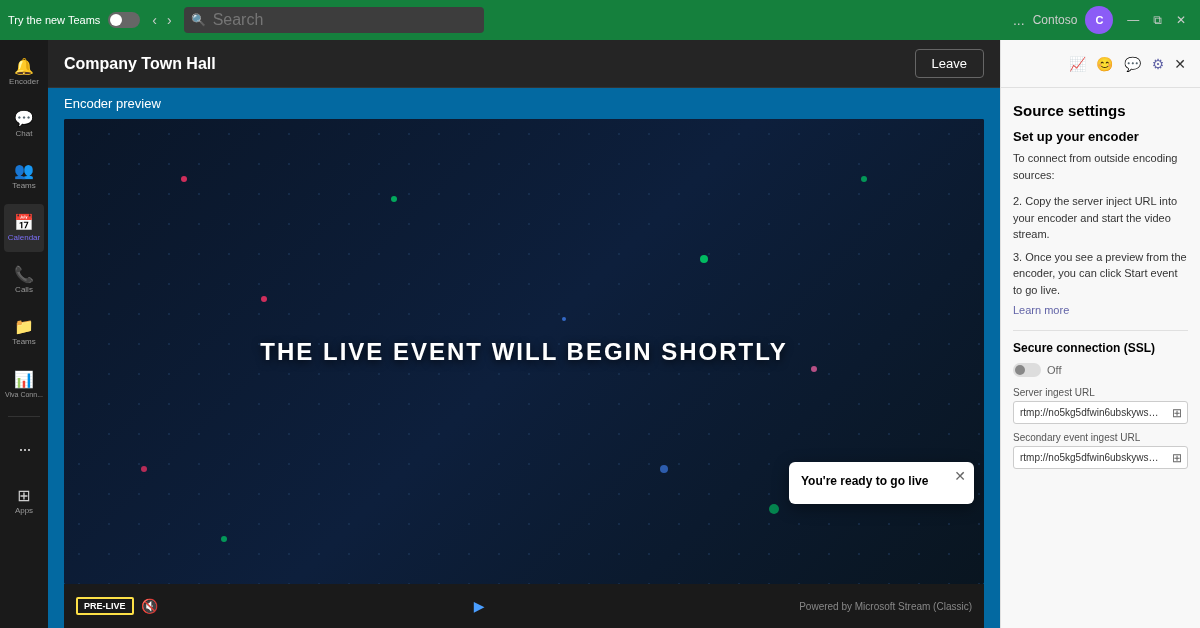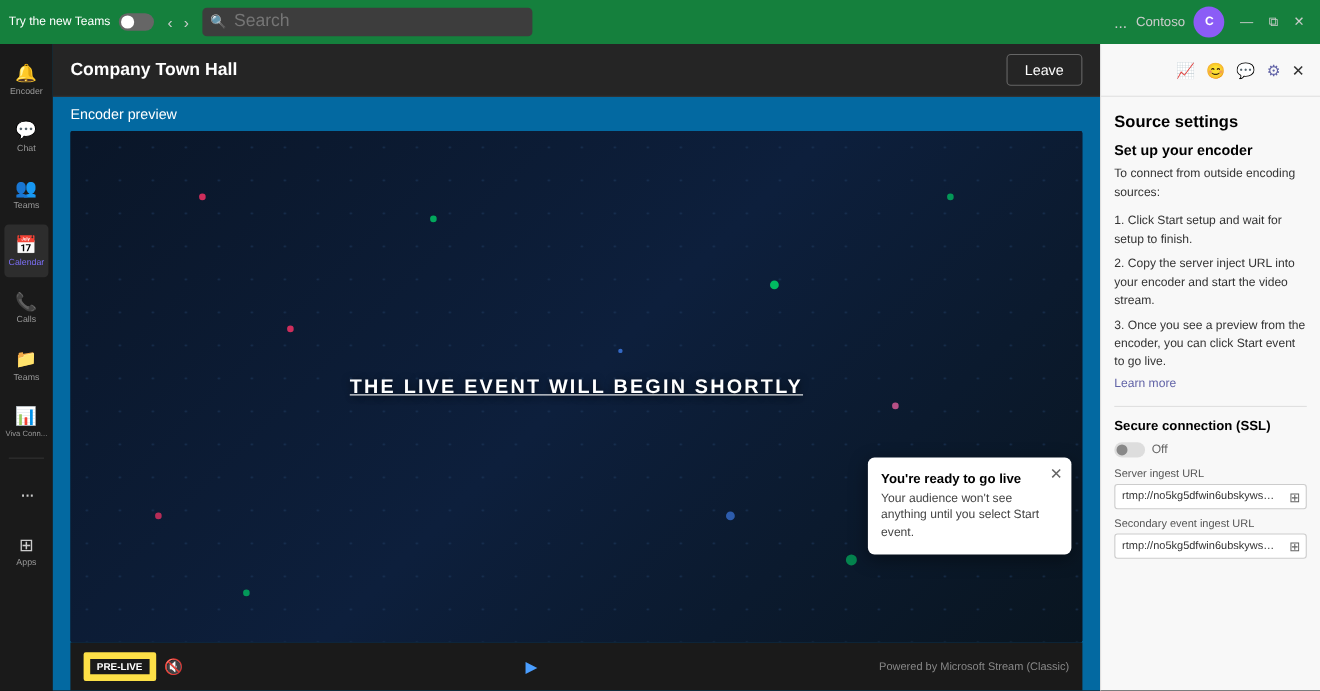--- a/index.html
+++ b/index.html
@@ -117,24 +117,23 @@
     }
 
     
     .grid-canvas {
       position: absolute; top: 0; left: 0; width: 100%; height: 100%;
     }
 
     .live-text {
       position: absolute;
       top: 50%; left: 50%; transform: translate(-50%, -50%);
-      color: #fff; font-size: 18px; font-weight: 700; letter-spacing: 2px;
+      color: #fff; font-size: 24px; font-weight: 700; letter-spacing: 2px;
       text-shadow: 0 2px 8px rgba(0,0,0,0.8);
       white-space: nowrap;
-      text-decoration: underline;
     }
 
     
     .popup-ready {
       position: absolute;
       bottom: 80px; right: 10px;
       width: 185px;
       background: #fff;
       border-radius: 6px;
       padding: 12px;
@@ -149,21 +148,21 @@
       height: 44px;
       background: #1a1a1a;
       display: flex;
       align-items: center;
       padding: 0 12px;
       gap: 8px;
       flex-shrink: 0;
       margin: 0 16px;
     }
     .pre-live-badge {
-      background: #1a1a1a; border: 6px solid #fde047; color: #fff;
+      background: #1a1a1a; border: 2px solid #fde047; color: #fff;
       font-size: 9px; font-weight: 700; padding: 2px 6px; border-radius: 2px;
     }
     .mute-btn { background: none; border: none; color: #ccc; cursor: pointer; font-size: 14px; }
     .stream-logo { color: #ccc; font-size: 10px; margin: 0 auto; }
     .powered-text { color: #888; font-size: 10px; }
     .controls-right { display: flex; gap: 8px; margin-left: auto; }
     .disconnect-btn {
       background: #fff; border: 1px solid #ccc; color: #333;
       padding: 5px 14px; border-radius: 4px; cursor: pointer; font-size: 12px;
     }
@@ -325,21 +324,20 @@
             <circle cx="750" cy="250" r="3" fill="#ff66aa" opacity="0.7"></circle>
             <circle cx="160" cy="420" r="3" fill="#00cc66" opacity="0.7"></circle>
             <circle cx="600" cy="350" r="4" fill="#4488ff" opacity="0.6"></circle>
           </svg>
           <span class="live-text">THE LIVE EVENT WILL BEGIN SHORTLY</span>
         </div>
 
         <div class="popup-ready">
           <span class="popup-close">✕</span>
           <div class="popup-title">You're ready to go live</div>
-          <div class="popup-body">Your audience won't see anything until you select Start event.</div>
         </div>
       </div>
 
       <div class="video-controls">
         <span class="pre-live-badge">PRE-LIVE</span>
         <button class="mute-btn">🔇</button>
         <span class="stream-logo">
           <span style="font-size:14px;color:#4a9eff;">▶</span>
         </span>
         <span class="powered-text">Powered by Microsoft Stream (Classic)</span>
@@ -355,21 +353,20 @@
         <button class="panel-icon-btn">💬</button>
         <button class="panel-icon-btn active">⚙</button>
         <button class="panel-icon-btn close">✕</button>
       </div>
     </div>
     <div class="panel-content">
       <div class="panel-section-title">Source settings</div>
 
       <div class="setup-title">Set up your encoder</div>
       <div class="setup-desc">To connect from outside encoding sources:</div>
-      <div class="setup-step">1. Click Start setup and wait for setup to finish.</div>
       <div class="setup-step">2. Copy the server inject URL into your encoder and start the video stream.</div>
       <div class="setup-step">3. Once you see a preview from the encoder, you can click Start event to go live.</div>
       <a class="learn-more">Learn more</a>
 
       <div class="section-divider"></div>
 
       <div class="ssl-title">Secure connection (SSL)</div>
       <div class="toggle-row">
         <div class="mini-toggle">
           <div class="mini-knob"></div>

